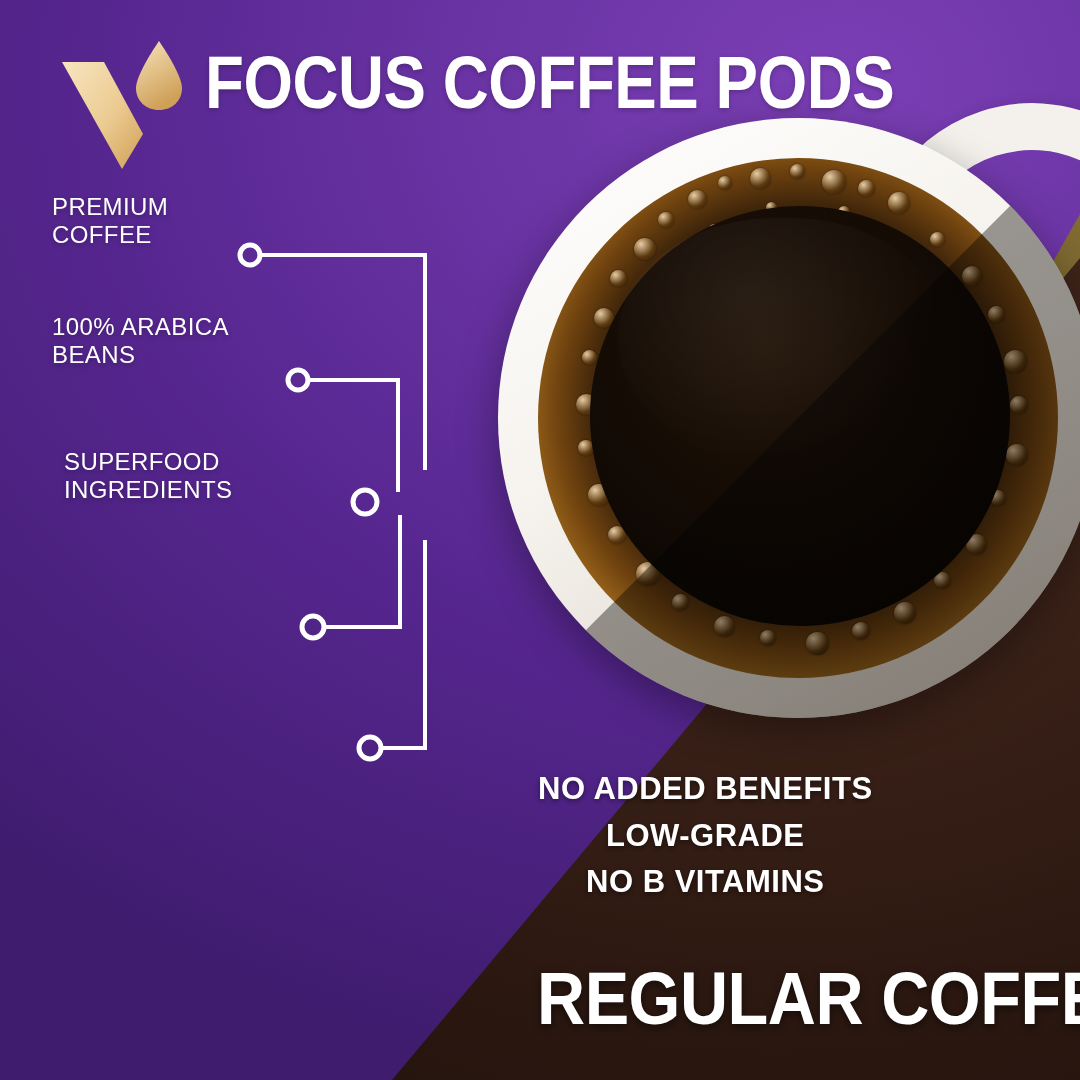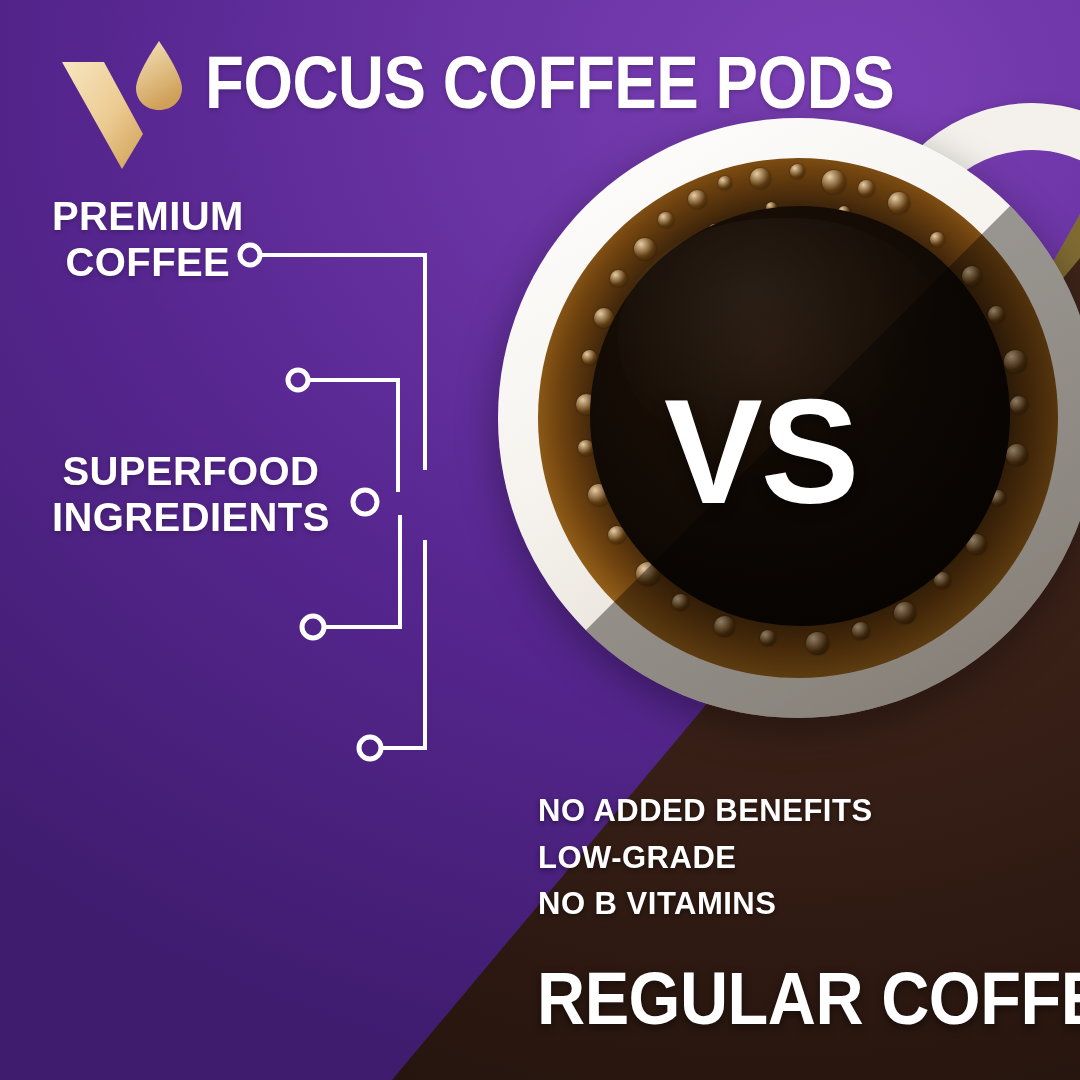--- a/index.html
+++ b/index.html
@@ -43,32 +43,31 @@
     transform:scaleX(0.86);transform-origin:left center;
     white-space:nowrap;
     text-shadow:0 2px 6px rgba(0,0,0,.22);
   }
 
   
   .feature{
     position:absolute;
     color:#fff;
     font-family:"Liberation Sans",sans-serif;
-    font-weight:700;
-    font-size:40px;
+    font-weight:400;
+    font-size:24px;
     line-height:1.16;
     letter-spacing:0.4px;
     text-transform:uppercase;
     white-space:pre-line;
     text-shadow:0 2px 5px rgba(0,0,0,.25);
-    text-align:center;
   }
   .f1{left:52px;top:193px;}
   .f2{left:52px;top:313px;}
-  .f3{left:52px;top:448px;}
+  .f3{left:64px;top:448px;}
   .f4{left:52px;top:585px;}
   .f5{left:52px;top:726px;}
 
   
   .connectors{position:absolute;inset:0;pointer-events:none;}
   .connectors svg{display:block;width:1080px;height:1080px;}
 
   
   .cup-wrap{
     position:absolute;
@@ -129,21 +128,21 @@
   .vs{
     position:absolute;left:664px;top:378px;
     font-family:"Liberation Sans",sans-serif;
     font-weight:700;font-size:148px;line-height:1;
     color:#ffffff;letter-spacing:-2px;
     text-shadow:0 4px 14px rgba(0,0,0,.45);
   }
 
   
   .cons{
-    position:absolute;left:538px;top:788px;
+    position:absolute;left:538px;top:766px;text-align:center;
   }
   .cons div{
     color:#fff;
     font-family:"Liberation Sans",sans-serif;
     font-weight:700;font-size:31px;line-height:1.5;
     letter-spacing:.5px;text-transform:uppercase;
     text-shadow:0 2px 5px rgba(0,0,0,.45);
   }
   .regular{
     position:absolute;left:537px;top:962px;
@@ -275,24 +274,25 @@
         <circle cx="298" cy="380" r="10"></circle>
         <circle cx="365" cy="502" r="12"></circle>
         <circle cx="313" cy="627" r="11"></circle>
         <circle cx="370" cy="748" r="11"></circle>
       </g>
     </svg>
   </div>
 
   <div class="feature f1">PREMIUM
 COFFEE</div>
+  <div class="feature f2">100% ARABICA
+BEANS</div>
   <div class="feature f3">SUPERFOOD
 INGREDIENTS</div>
 
-  <div class="vs">VS</div>
 
   <div class="cons">
     <div>NO ADDED BENEFITS</div>
     <div>LOW-GRADE</div>
     <div>NO B VITAMINS</div>
   </div>
   <div class="regular">REGULAR COFFEE</div>
 
 </div>
 

